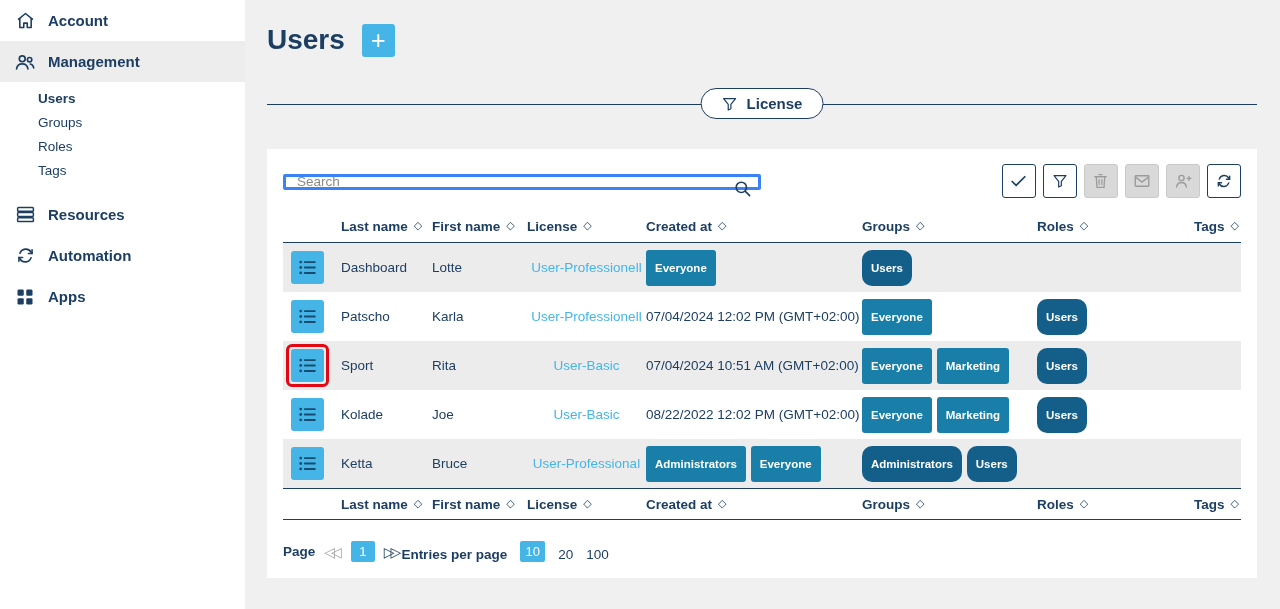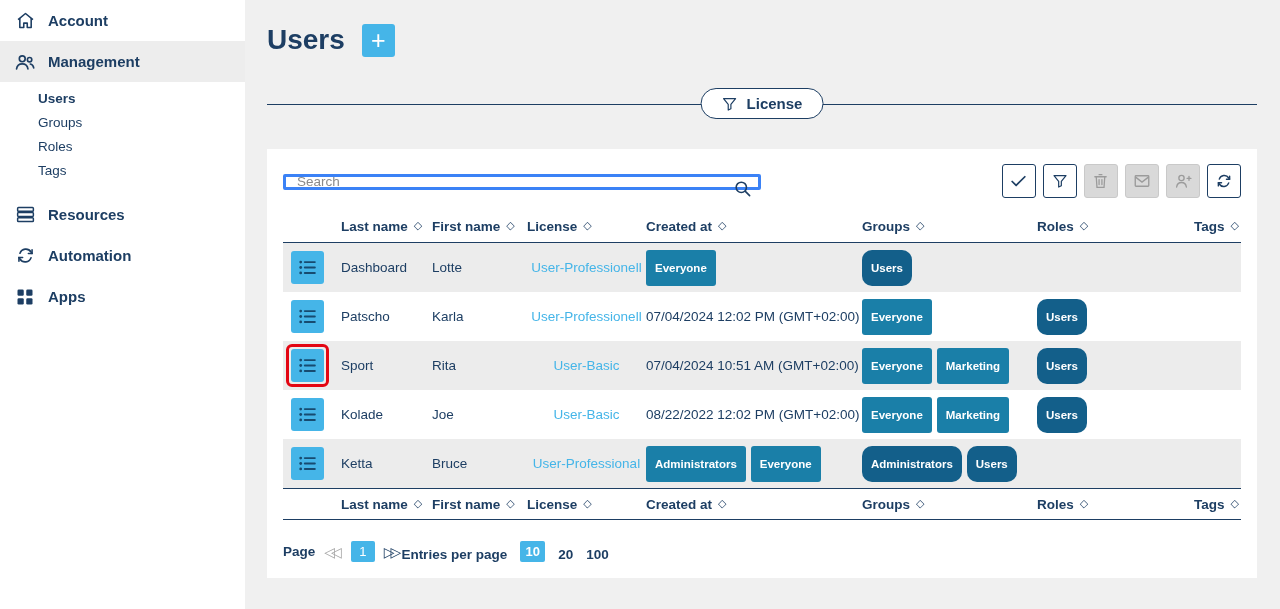--- a/index.html
+++ b/index.html
@@ -62,21 +62,21 @@
   
   .pagination { display: flex; align-items: center; margin-top: 21px; font-size: 13.5px; }
   .pag-left { display: flex; align-items: center; gap: 9px; }
   .page-label, .per-page-label { font-weight: 700; }
   .pag-arrow { font-size: 14px; letter-spacing: -4px; cursor: pointer; background: none; border: none; font-family: inherit; padding: 0 4px 0 0; }
   .pag-arrow.prev { color: #a6a6a6; }
   .pag-arrow.next { color: #1d3e63; }
   .page-num { background: #45b5e8; color: #fff; min-width: 24px; height: 21px; display: inline-flex; align-items: center; justify-content: center; border-radius: 2px; font-size: 13px; cursor: pointer; }
   .pag-center { flex: 1; text-align: center; color: #1d3e63; }
   .pag-right { display: flex; align-items: flex-end; gap: 13px; }
-  .pp-option { cursor: pointer; font-weight: bold; }
+  .pp-option { cursor: pointer; }
   .pp-option.selected { background: #45b5e8; color: #fff; min-width: 25px; height: 21px; display: inline-flex; align-items: center; justify-content: center; border-radius: 2px; font-size: 13px; }
 </style>
 </head>
 <body>
 
 <div class="app">
 
   <nav class="sidebar">
 
     <div class="nav-item">

